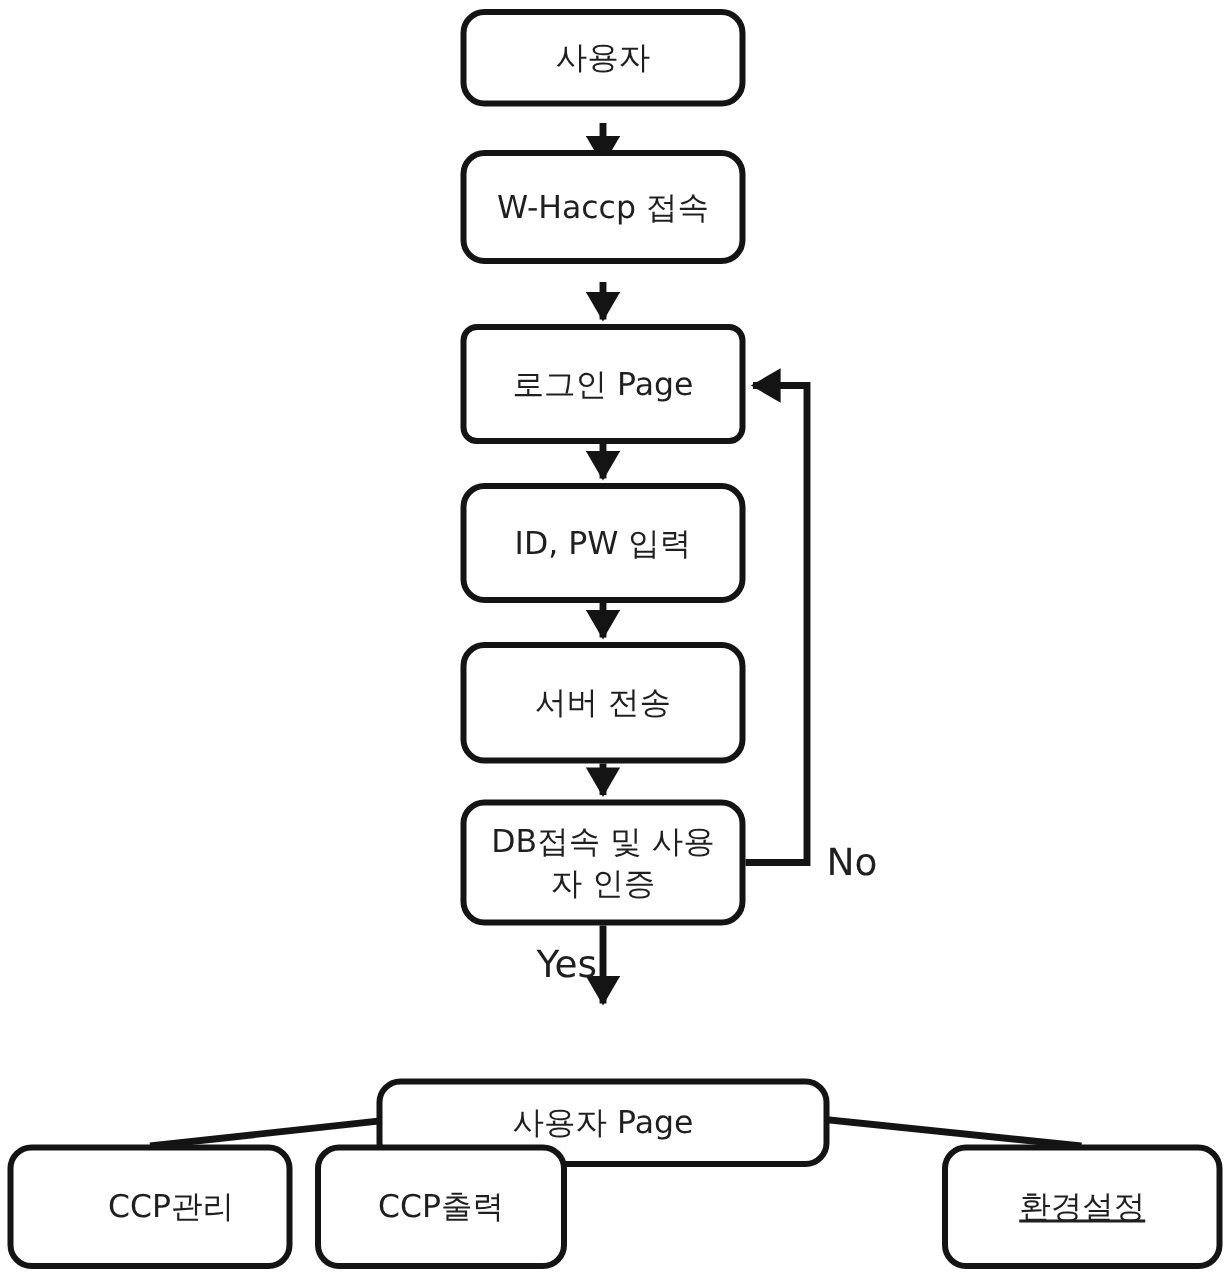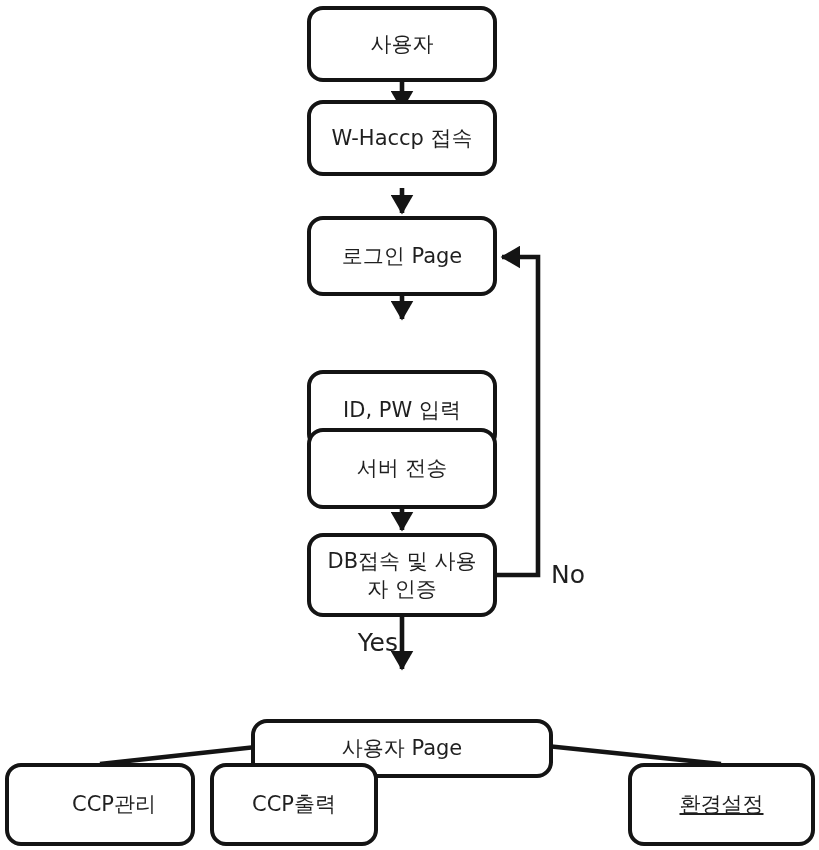--- a/index.html
+++ b/index.html
@@ -28,24 +28,24 @@
     display: flex;
     align-items: center;
     justify-content: center;
     text-align: center;
     font-size: 21px;
     line-height: 1.35;
     color: var(--text, #1f1f1f);
     white-space: pre-line;
   }
   
-  .n-user     { left: 307px; top:   6px; width: 190px; height: 76px; }
+  .n-user     { left: 307px; top:   6px; width: 190px; height: 65px; }
   .n-whaccp   { left: 307px; top: 100px; width: 190px; height: 76px; }
-  .n-login    { left: 307px; top: 216px; width: 190px; height: 80px; }
-  .n-idpw     { left: 307px; top: 322px; width: 190px; height: 80px; margin-top: 48px; }
+  .n-login    { left: 307px; top: 216px; width: 190px; height: 80px; border-radius: 11px; }
+  .n-idpw     { left: 307px; top: 322px; width: 190px; height: 80px; }
   .n-server   { left: 307px; top: 428px; width: 190px; height: 81px; }
   .n-db       { left: 307px; top: 533px; width: 190px; height: 84px; }
   .n-userpage { left: 251px; top: 672px; width: 302px; height: 59px; margin-top: 47px; }
   
   .n-ccpm { left:   5px; top: 763px; width: 190px; height: 83px; padding-left: 28px; }
   .n-ccpp { left: 210px; top: 763px; width: 168px; height: 83px; }
   .n-mon  { left: 415px; top: 763px; width: 190px; height: 83px; }
   .n-env  { left: 628px; top: 763px; width: 187px; height: 83px; text-decoration: underline; }
   .edge-label {
     position: absolute;

